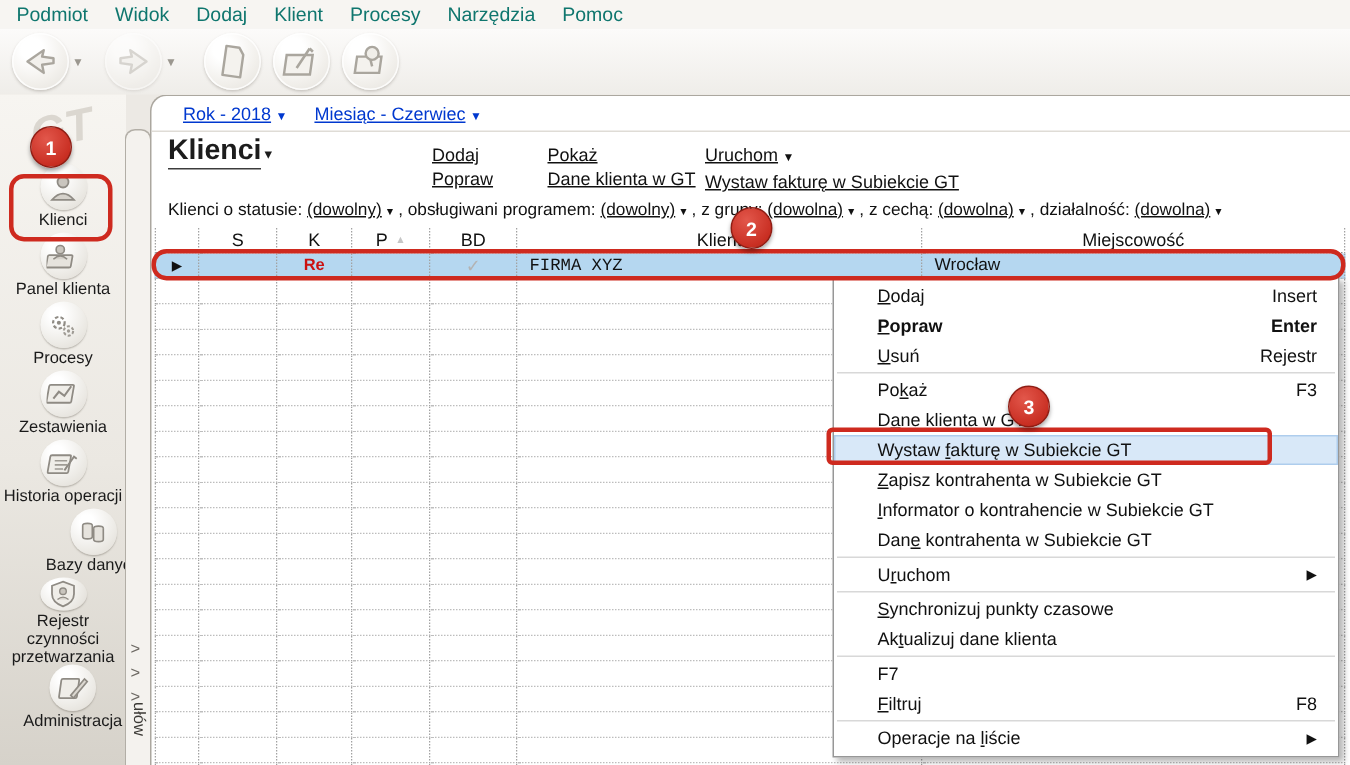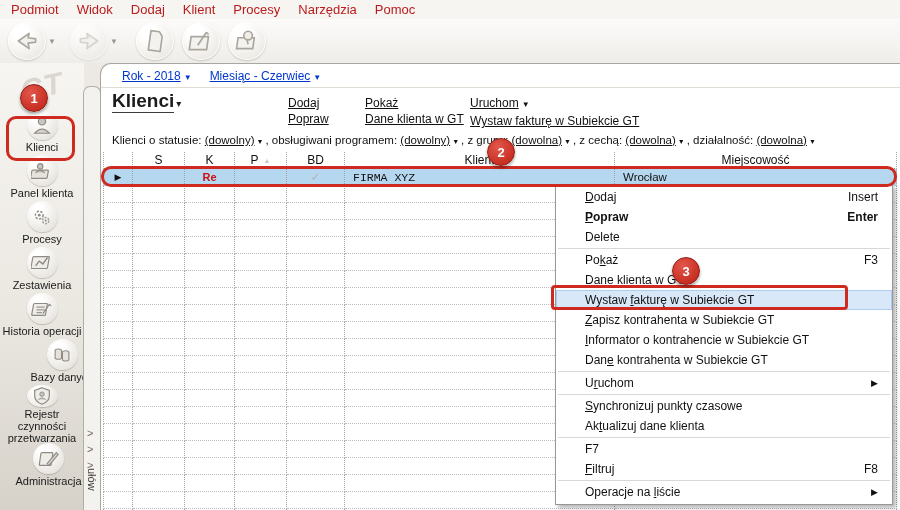--- a/index.html
+++ b/index.html
@@ -2,21 +2,21 @@
 <html><head>
 <meta charset="utf-8">
 <style>
   html,body{margin:0;padding:0;}
   body{width:900px;height:510px;overflow:hidden;font-family:"Liberation Sans",sans-serif;background:#ece9e4;}
   .abs{position:absolute;}
   #app{position:relative;width:900px;height:510px;background:#ece9e4;overflow:hidden;}
 
   
   #menubar{left:0;top:0;width:900px;height:19px;background:#f7f5f2;border-bottom:1px solid #eceae6;display:flex;align-items:center;padding-left:2px;}
-  .mb-item{font-size:13px;color:#b91c1c;padding:1px 9px;cursor:default;}
+  .mb-item{font-size:13px;color:#0f766e;padding:1px 9px;cursor:default;}
 
   
   #toolbar{left:0;top:19px;width:900px;height:44px;background:linear-gradient(#fcfbfa,#efede9);display:flex;align-items:center;}
   .tb-btn{width:38px;height:38px;border-radius:50%;background:radial-gradient(circle at 35% 28%,#ffffff 20%,#f2f0ec 60%,#e3e0da);box-shadow:0 1px 2px rgba(120,115,105,.35), inset 0 0 0 1px rgba(255,255,255,.8);display:flex;align-items:center;justify-content:center;}
   .tb-btn.disabled{opacity:.5;}
   .tb-caret{font-size:8px;color:#9b978f;margin-left:2px;}
 
   
   #sidebar{left:0;top:63px;width:84px;height:447px;background:linear-gradient(#f7f5f1 0%,#ebe8e2 55%,#d6d2ca 100%);display:flex;flex-direction:column;align-items:center;}
   #gt-watermark{font-size:30px;font-style:italic;font-weight:bold;color:#dbd7d0;transform:rotate(-12deg);margin-top:6px;height:40px;line-height:36px;user-select:none;}
@@ -476,21 +476,22 @@
   <div id="ctx-menu" class="abs">
       <div class="mi">
         <span class="lbl"><u>D</u>odaj</span>
         <span class="sc">Insert</span>
       </div>
       <div class="mi bold">
         <span class="lbl"><u>P</u>opraw</span>
         <span class="sc">Enter</span>
       </div>
       <div class="mi">
-        <span class="sc">Delete</span>
+        <span class="lbl"><u>U</u>suń</span>
+        <span class="sc">Rejestr</span>
       </div>
       <div class="ctx-sep">
         <div></div>
       </div>
       <div class="mi">
         <span class="lbl">Po<u>k</u>aż</span>
         <span class="sc">F3</span>
       </div>
       <div class="mi">
         <span class="lbl">D<u>a</u>ne klienta w GT</span>

